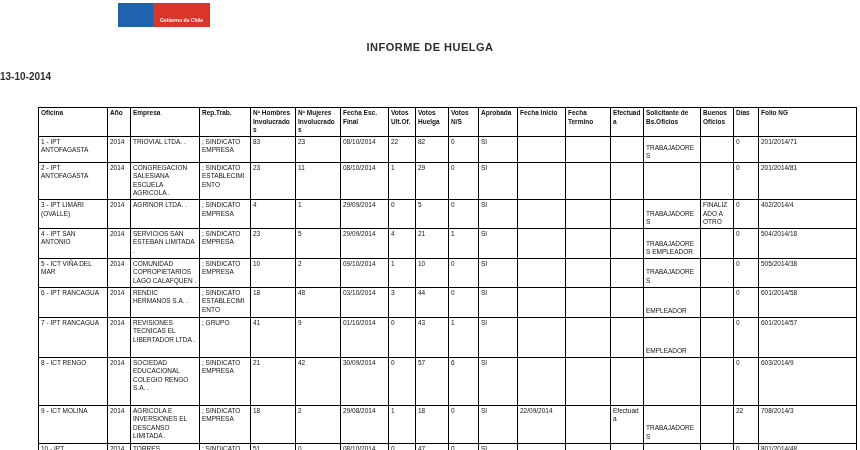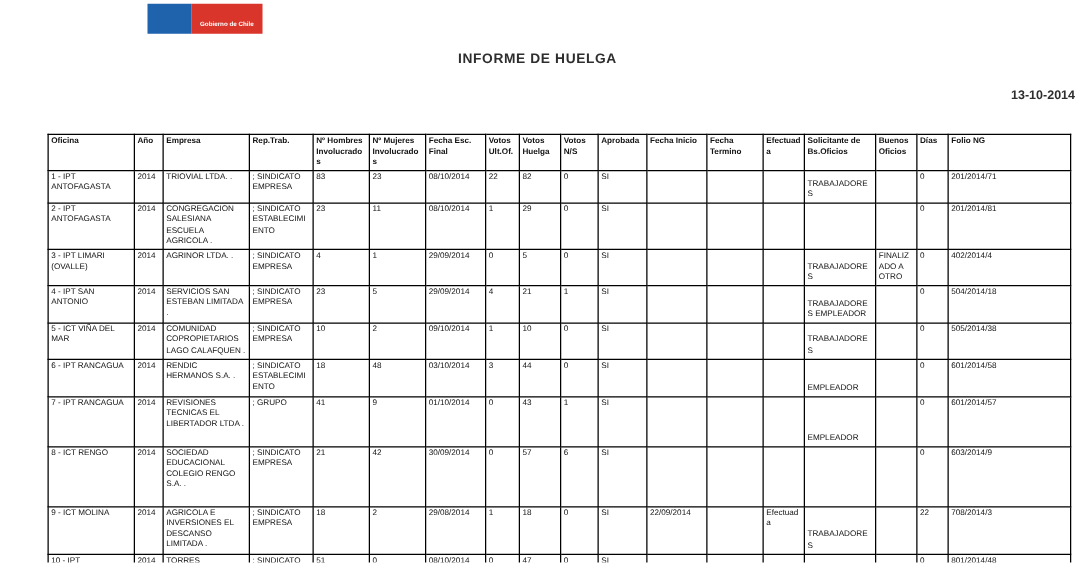--- a/index.html
+++ b/index.html
@@ -9,21 +9,21 @@
   }
   .logo{position:absolute;left:118px;top:3px;height:24px;display:flex;}
   .logo-blue{width:35px;height:24px;background:#1f63ad;}
   .logo-red{width:57px;height:24px;background:#d9352b;display:flex;align-items:flex-end;justify-content:center;}
   .logo-red span{color:#ffffff;font-size:5px;font-weight:bold;line-height:1;padding-bottom:4px;white-space:nowrap;}
   .title{
     position:absolute;top:41px;left:0;width:860px;text-align:center;
     font-size:11px;font-weight:bold;color:#2e2e2e;letter-spacing:0.5px;
   }
   .date{
-    position:absolute;top:71px;left:0;width:860px;text-align:right;
+    position:absolute;top:71px;left:0;width:860px;text-align:left;
     font-size:10px;font-weight:bold;color:#2e2e2e;
   }
   table{
     position:absolute;left:38px;top:107px;width:818px;
     border-collapse:collapse;table-layout:fixed;
     border:1px solid #000;
   }
   th,td{
     border:1px solid #000;
     font-size:6.5px;line-height:1.32;color:#111;

